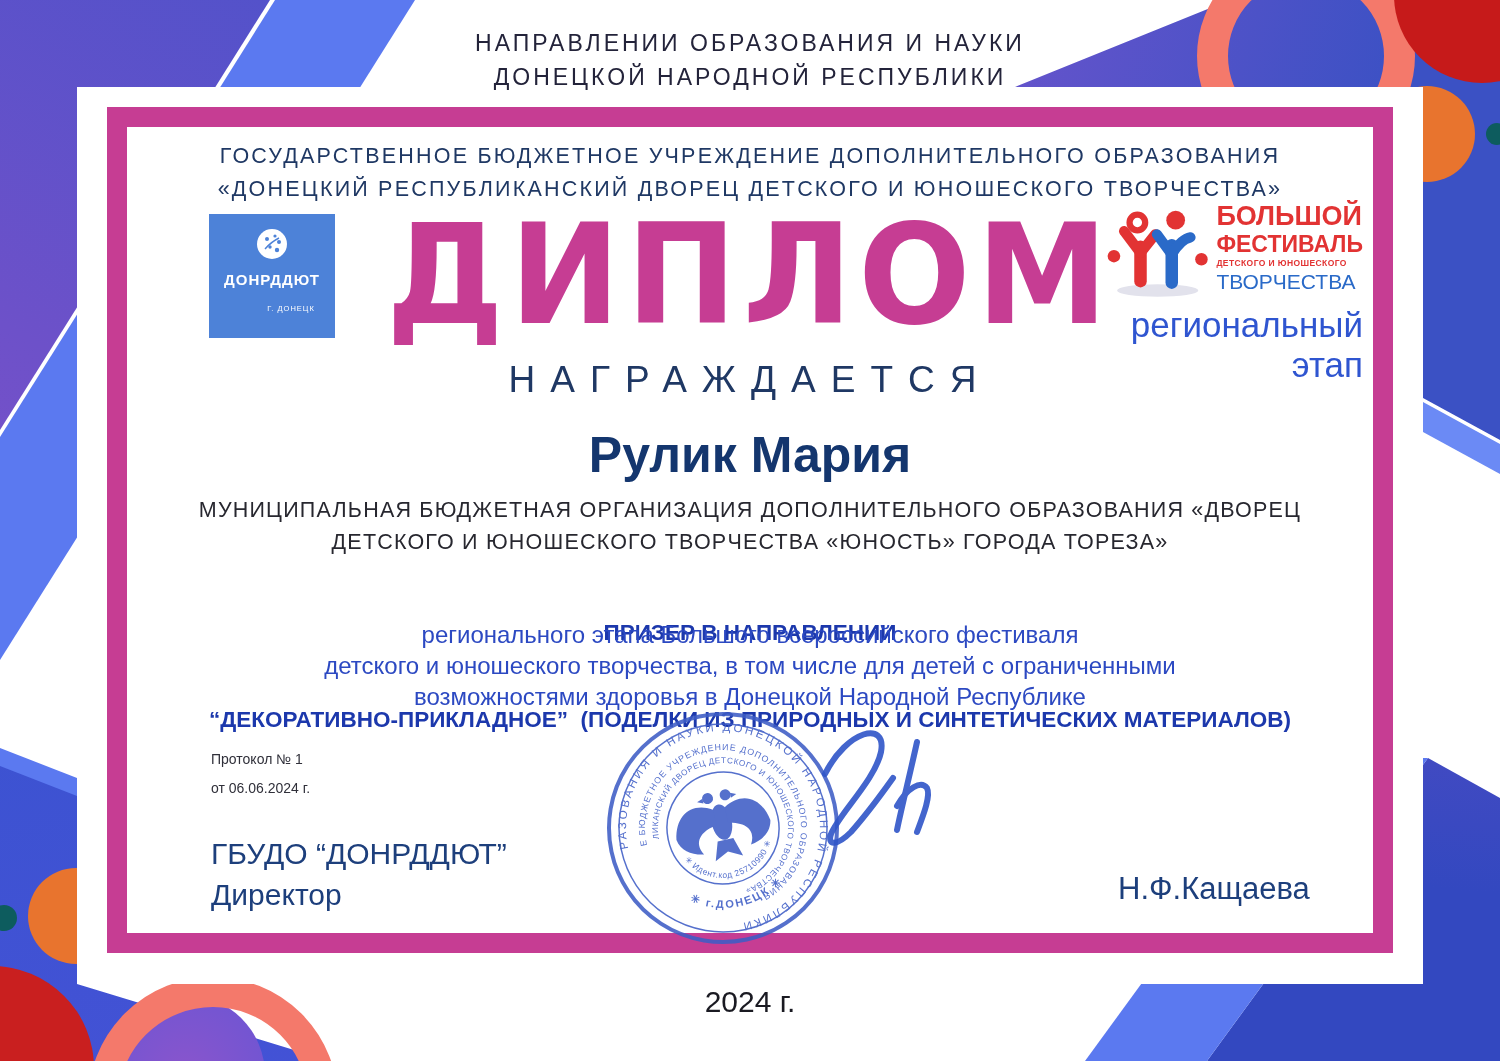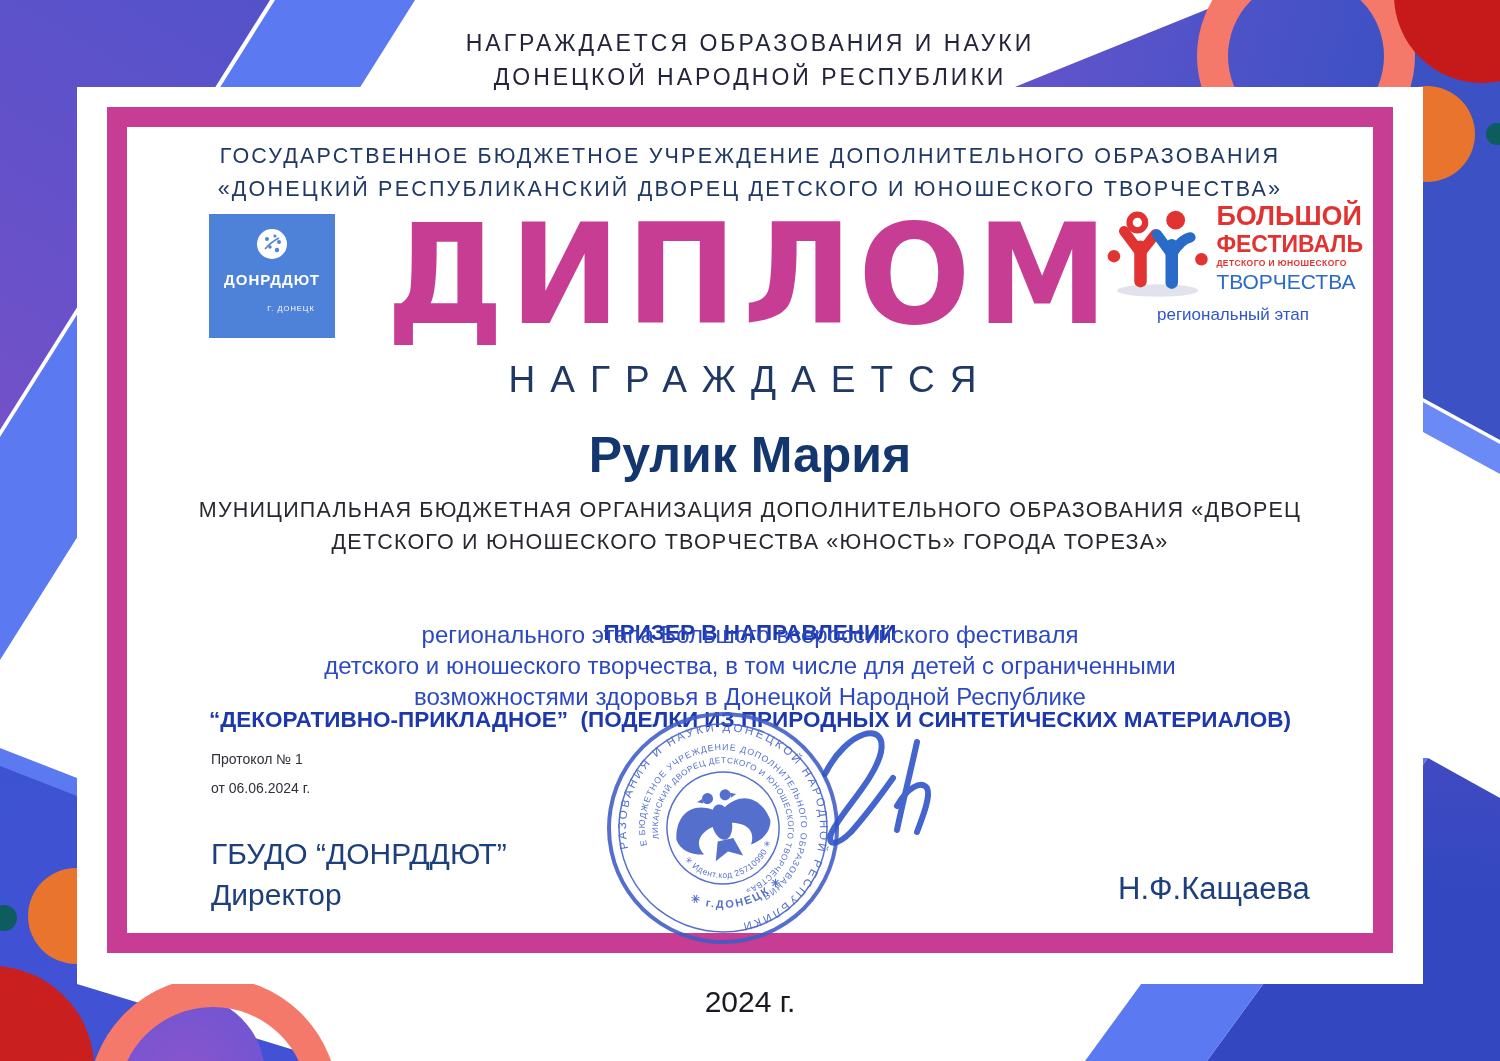--- a/index.html
+++ b/index.html
@@ -54,21 +54,21 @@
   .orglogo .abbr{margin-top:10px;font-size:15px;font-weight:bold;letter-spacing:1px;}
   .orglogo .city{margin-top:16px;font-size:7.5px;letter-spacing:1px;padding-left:38px;}
   
   .fest{position:absolute;left:1103px;top:203px;width:260px;z-index:6;}
   .fest .row{display:flex;align-items:flex-start;}
   .fest .tcol{margin-left:4px;line-height:1;}
   .fest .l1{font-size:27px;font-weight:bold;color:#e23333;}
   .fest .l2{font-size:23px;font-weight:bold;color:#e23333;margin-top:3px;}
   .fest .l3{font-size:8.5px;font-weight:bold;color:#e23333;margin-top:3px;letter-spacing:.4px;}
   .fest .l4{font-size:21px;font-weight:normal;color:#2a6ac8;margin-top:3px;}
-  .fest .stage{font-size:17px;color:#2f55d0;text-align:center;margin-top:2px;}
+  .fest .stage{font-size:35px;color:#2f55d0;text-align:right;margin-top:2px;}
   .stamp{position:absolute;left:597px;top:700px;z-index:7;}
   .sig{position:absolute;left:795px;top:712px;z-index:7;}
 </style>
 </head>
 <body>
 
 <div class="canvas">
 
   <div class="shape d-tl-main"></div>
   <div class="shape d-tl-light"></div>
@@ -85,21 +85,21 @@
   <div class="circle d-teal-tr"></div>
   <div class="circle d-ring-bl"></div>
   <div class="circle d-red-bl"></div>
   <div class="circle d-orange-bl"></div>
   <div class="circle d-teal-bl"></div>
 
   <div class="page"></div>
   <div class="frame"></div>
 
   <div class="txt ministry">
-    <div>НАГРАЖДАЕТСЯ ОБРАЗОВАНИЯ И НАУКИ</div>
+    <div>НАПРАВЛЕНИИ ОБРАЗОВАНИЯ И НАУКИ</div>
     <div>ДОНЕЦКОЙ НАРОДНОЙ РЕСПУБЛИКИ</div>
   </div>
 
   <div class="txt institution">
     <div>ГОСУДАРСТВЕННОЕ БЮДЖЕТНОЕ УЧРЕЖДЕНИЕ ДОПОЛНИТЕЛЬНОГО ОБРАЗОВАНИЯ</div>
     <div>«ДОНЕЦКИЙ РЕСПУБЛИКАНСКИЙ ДВОРЕЦ ДЕТСКОГО И ЮНОШЕСКОГО ТВОРЧЕСТВА»</div>
   </div>
 
   <div class="orglogo">
     <svg class="ic" width="34" height="34" viewBox="0 0 34 34">

